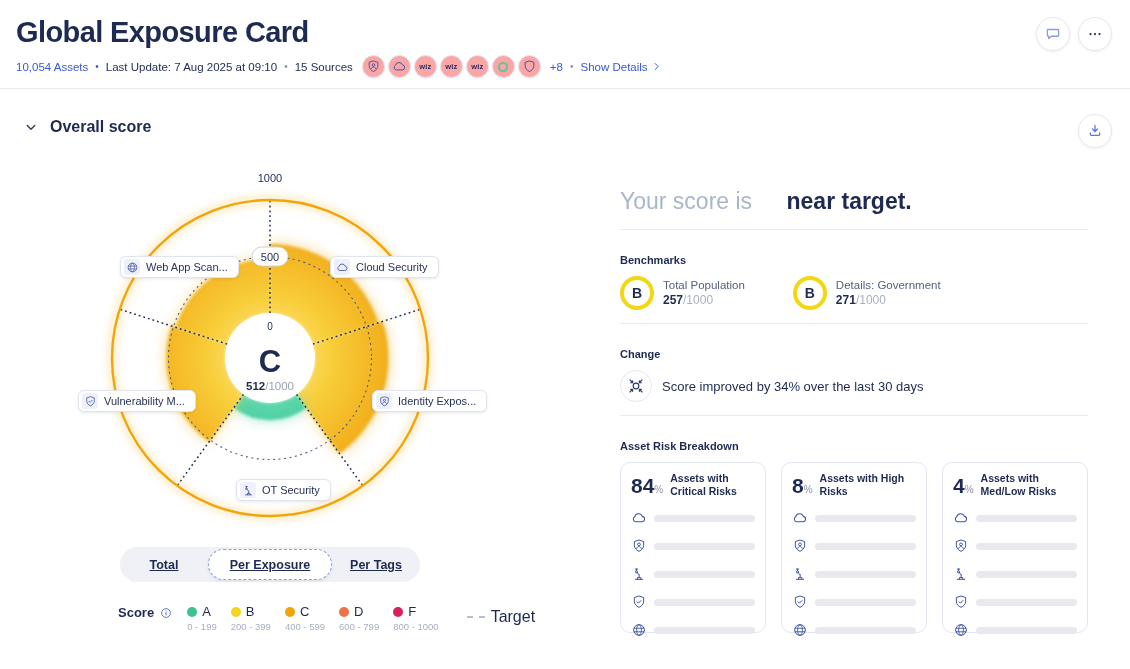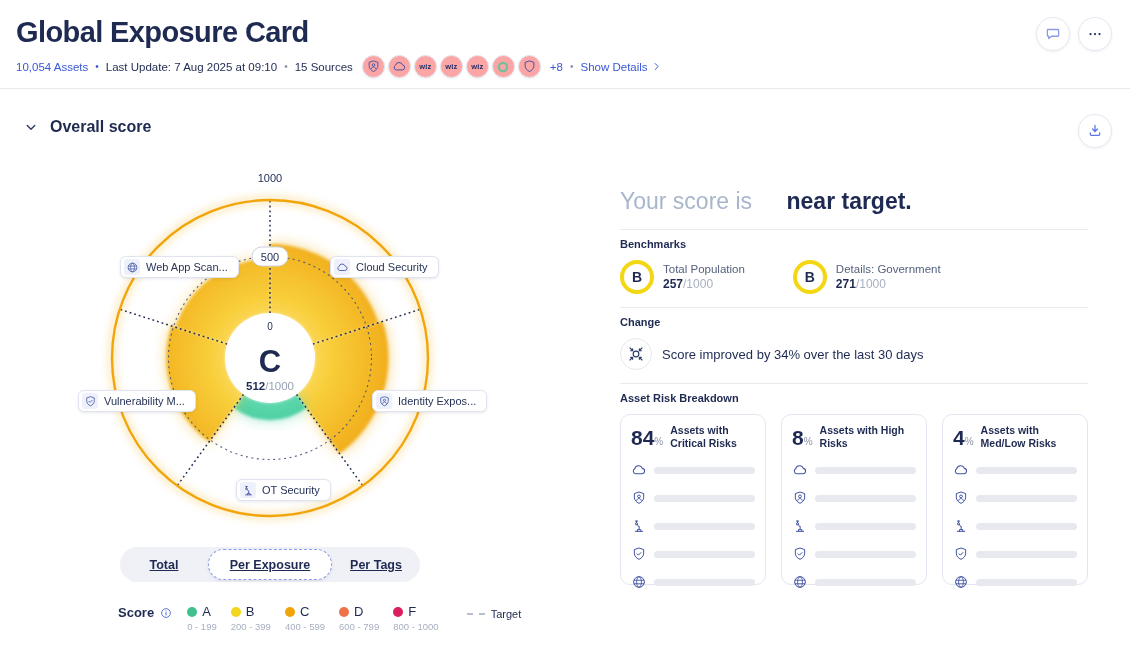--- a/index.html
+++ b/index.html
@@ -46,30 +46,30 @@
   .tab-sel { flex:0 0 124px; margin:2px 0; background:#fff; border:1px dashed #8B9BEC; box-shadow:0 1px 3px rgba(25,40,90,.10); }
   .tab-last { flex:1; }
 
   
   .legend { position:absolute; left:118px; top:604px; display:flex; align-items:flex-start; gap:14px; }
   .legend-title { display:flex; align-items:center; gap:5px; font-size:13px; font-weight:700; color:#1E2A52; padding-top:1px; }
   .legend-item { display:flex; flex-direction:column; gap:2px; }
   .legend-top { display:flex; align-items:center; gap:5px; font-size:13px; color:#1E2A52; }
   .legend-dot { width:10px; height:10px; border-radius:50%; }
   .legend-range { font-size:9.5px; color:#A7AFC0; white-space:nowrap; }
-  .legend-target { display:flex; align-items:center; gap:6px; font-size:11px; color:#1E2A52; padding-top:4px; margin-left:14px; }
+  .legend-target { display:flex; align-items:center; gap:6px; font-size:16px; color:#1E2A52; padding-top:4px; margin-left:14px; }
   .target-dash { width:18px; border-top:2px dashed #B7BFCF; }
 
   
   .right-col { position:absolute; left:620px; top:186px; width:468px; }
   .headline { font-size:23px; line-height:30px; }
   .headline .pre { color:#A8B6CC; font-weight:500; }
   .headline .status { color:#1E2A52; font-weight:600;margin-left:28px; }
   .rc-hr { border:none; border-top:1px solid #E8EAF0; margin-top:13px; }
-  .rc-label { font-size:11px; font-weight:700; color:#1E2A52; margin-top:8px; }
+  .rc-label { font-size:11px; font-weight:700; color:#1E2A52; margin-top:24px; }
   .bench-row { display:flex; gap:48px; margin-top:10px; }
   .bench-item { display:flex; align-items:center; gap:9px; }
   .bench-ring { width:34px; height:34px; border-radius:50%; border:4px solid #F3D712; display:flex; align-items:center; justify-content:center; font-size:14px; font-weight:700; color:#1E2A52; background:#fff; }
   .bench-name { font-size:11.5px; color:#55617E; }
   .bench-val { font-size:12px; margin-top:2px; }
   .bench-val .v { font-weight:700; color:#1E2A52; }
   .bench-val .m { color:#A7AFC0; }
   .change-row { display:flex; align-items:center; gap:10px; margin-top:10px; }
   .change-icn { width:32px; height:32px; border-radius:50%; border:1px solid #E6E9F1; display:flex; align-items:center; justify-content:center; }
   .change-txt { font-size:13px; color:#1E2A52; }

